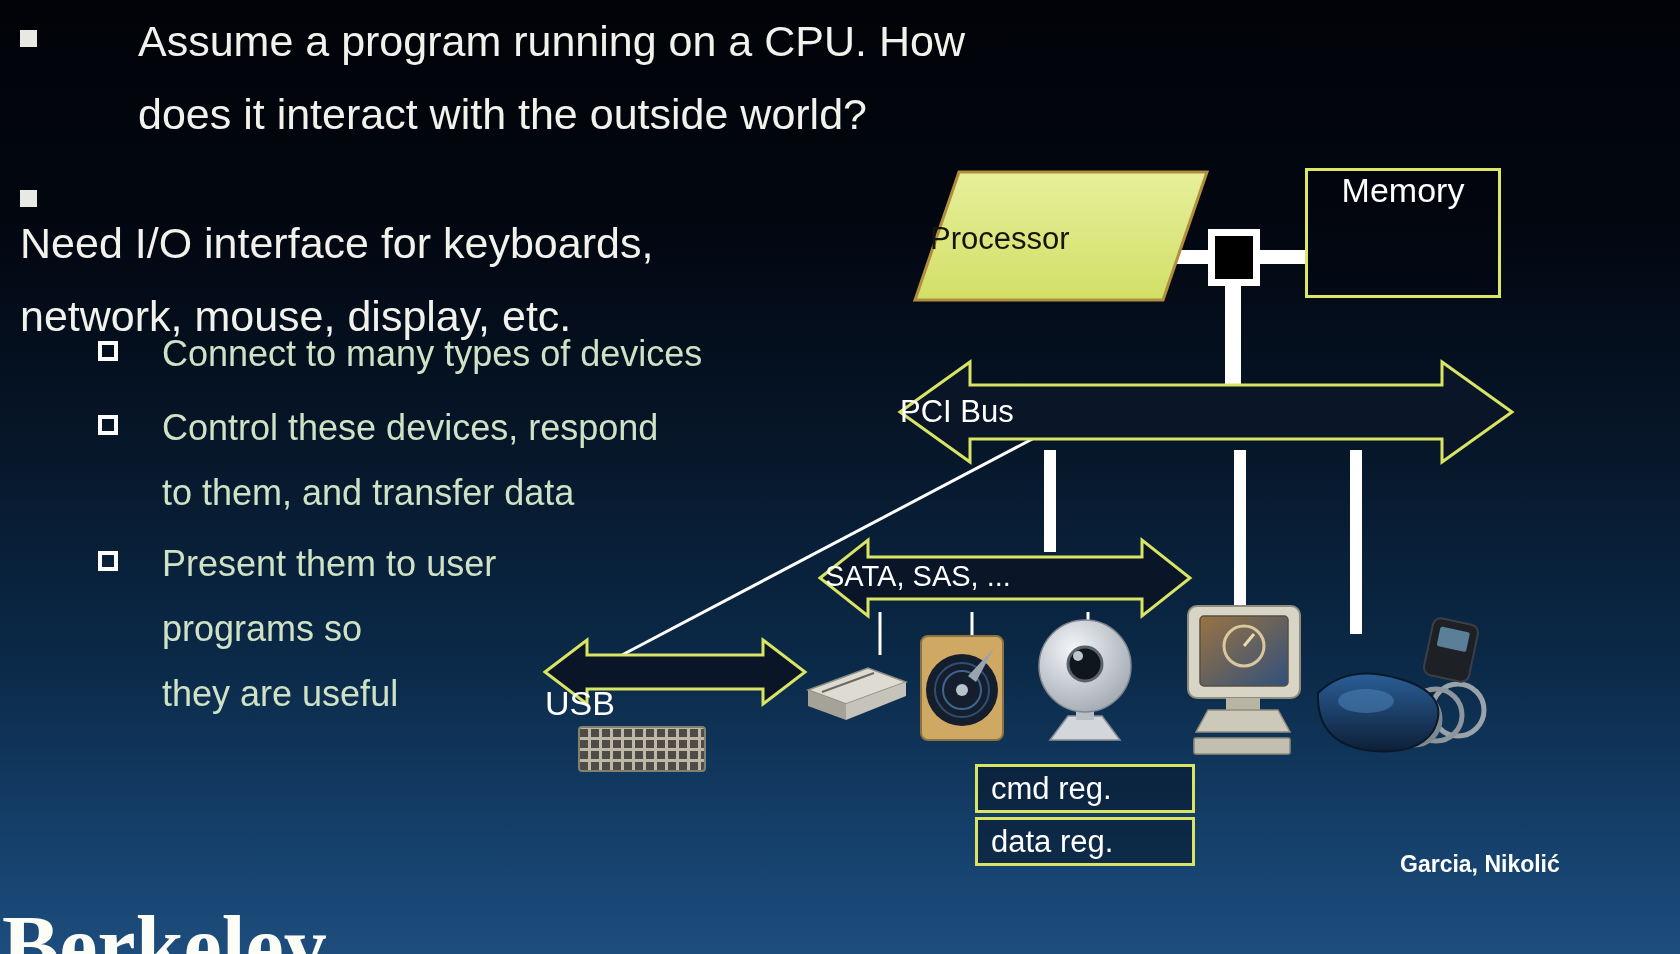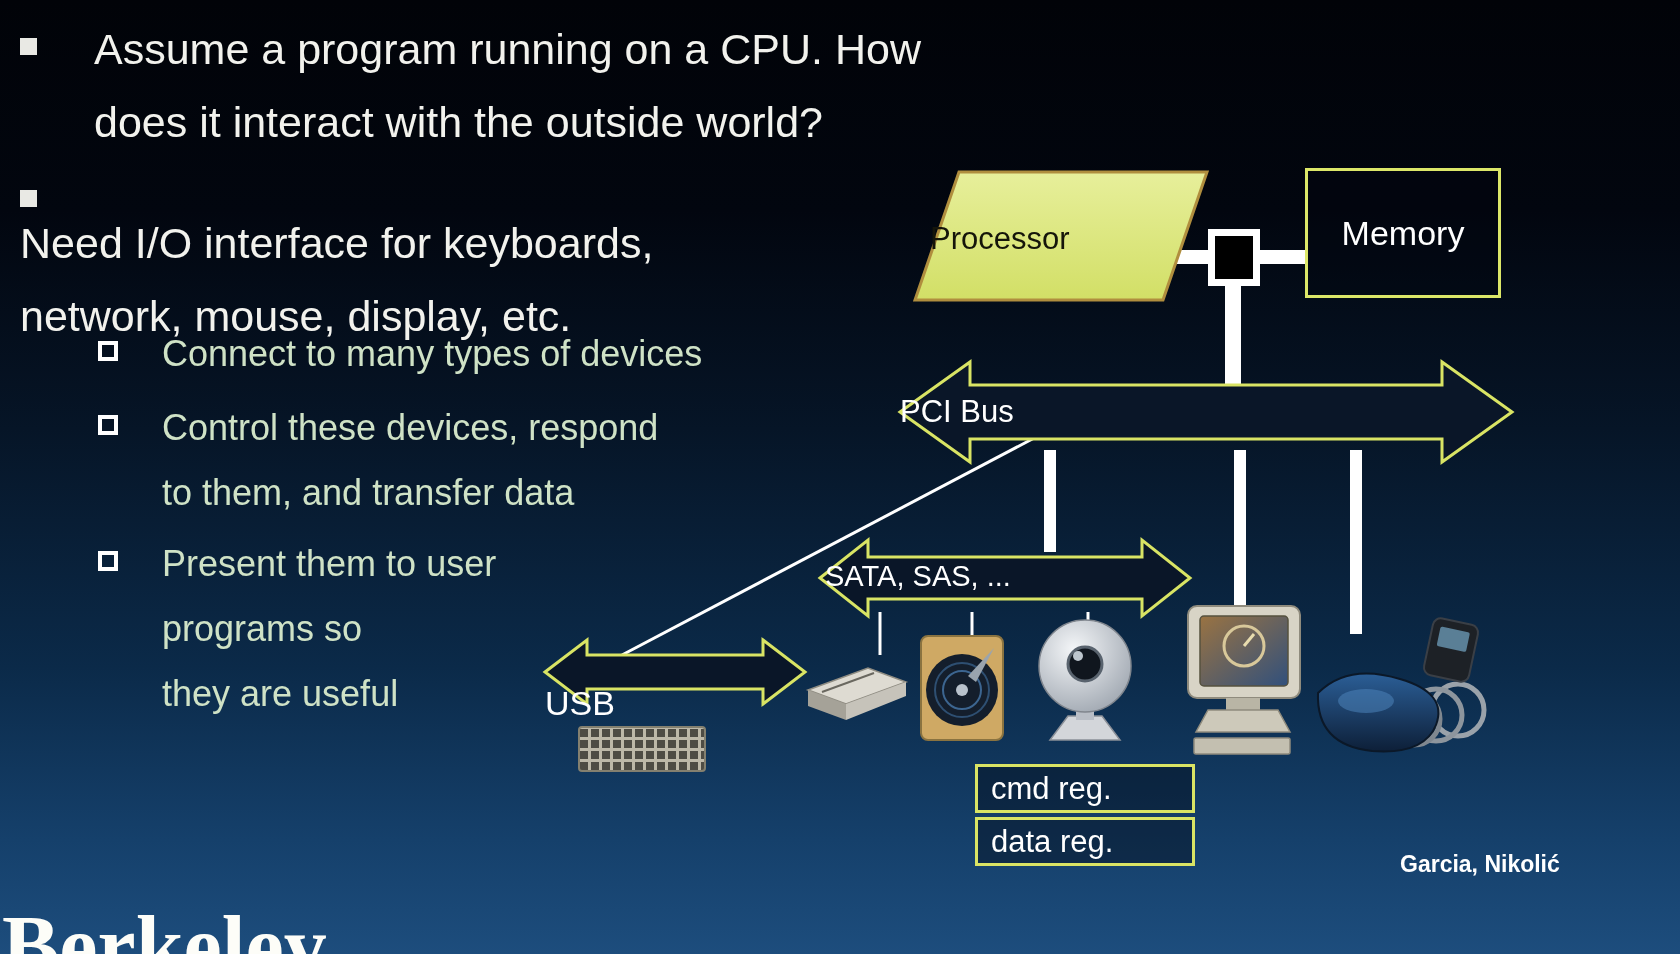--- a/index.html
+++ b/index.html
@@ -16,21 +16,21 @@
   .s-text{font-size:36px;line-height:1.8;color:#cfe2c6;white-space:pre-line;}
   .os-title{position:absolute;left:1045px;top:80px;font-size:46px;font-weight:bold;color:#e9f286;letter-spacing:.5px;}
   .diag-label{position:absolute;color:#ffffff;}
   .proc-label{left:930px;top:221px;width:240px;font-size:31px;color:#15150a;}
   .pci-label{left:900px;top:394px;width:612px;font-size:31px;}
   .sata-label{left:825px;top:560px;width:360px;font-size:29px;}
   .usb-label{left:545px;top:684px;width:260px;font-size:34px;}
   .memory-box{
     position:absolute;left:1305px;top:168px;width:196px;height:130px;box-sizing:border-box;
     border:3px solid #dce768;background:rgba(2,6,14,.35);
-    display:flex;align-items:center;justify-content:center;font-size:34px;color:#fff;
+    display:flex;align-items:flex-start;justify-content:center;font-size:34px;color:#fff;
   }
   .conn-square{position:absolute;left:1208px;top:229px;width:52px;height:57px;box-sizing:border-box;background:#000;border:7px solid #fff;}
   .reg-box{
     position:absolute;left:975px;width:220px;height:49px;box-sizing:border-box;
     border:3px solid #d9e464;background:rgba(2,8,18,.4);
     color:#fff;font-size:31px;display:flex;align-items:center;padding-left:13px;
   }
   .cmd-reg{top:764px;}
   .data-reg{top:817px;}
   .attribution{position:absolute;left:1400px;top:851px;font-size:23px;font-weight:bold;color:#fff;}
@@ -84,21 +84,21 @@
 
     <polygon points="959,172 1207,172 1163,300 915,300" fill="url(#procGrad)" stroke="#b08e3e" stroke-width="3"></polygon>
 
     <polygon points="900,412 970,362 970,385 1442,385 1442,362 1512,412 1442,462 1442,439 970,439 970,462" fill="#0a1628" stroke="#d9e464" stroke-width="3"></polygon>
 
     <polygon points="820,578 868,540 868,557 1142,557 1142,540 1190,578 1142,616 1142,599 868,599 868,616" fill="#0a1628" stroke="#d9e464" stroke-width="3"></polygon>
 
     <polygon points="545,672 587,640 587,655 763,655 763,640 805,672 763,704 763,689 587,689 587,704" fill="#0a1628" stroke="#d9e464" stroke-width="3"></polygon>
   </svg>
 
-  <div class="bullet-row" style="left:20px;top:13px;">
+  <div class="bullet-row" style="left:20px;top:5px;gap:44px;">
     <div class="sq1"></div>
     <div class="b1text">Assume a program running on a CPU. How
 does it interact with the outside world?</div>
   </div>
 
   <div class="bullet-row" style="left:20px;top:165px;flex-direction:column;">
     <div class="sq1"></div>
     <div class="b1text">Need I/O interface for keyboards,
 network, mouse, display, etc.</div>
   </div>

